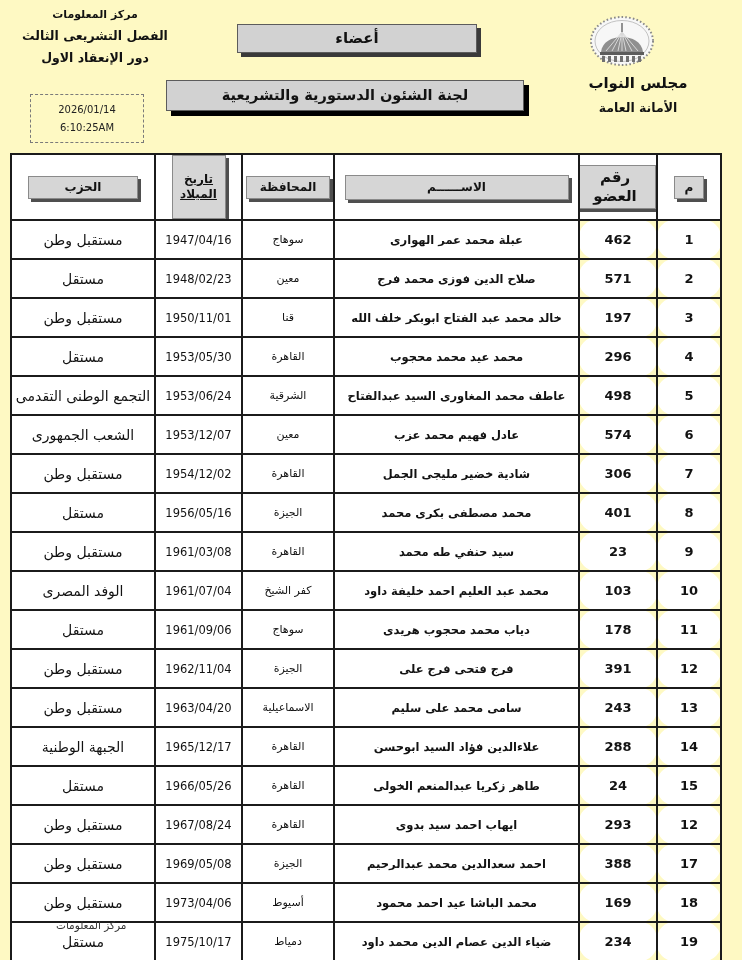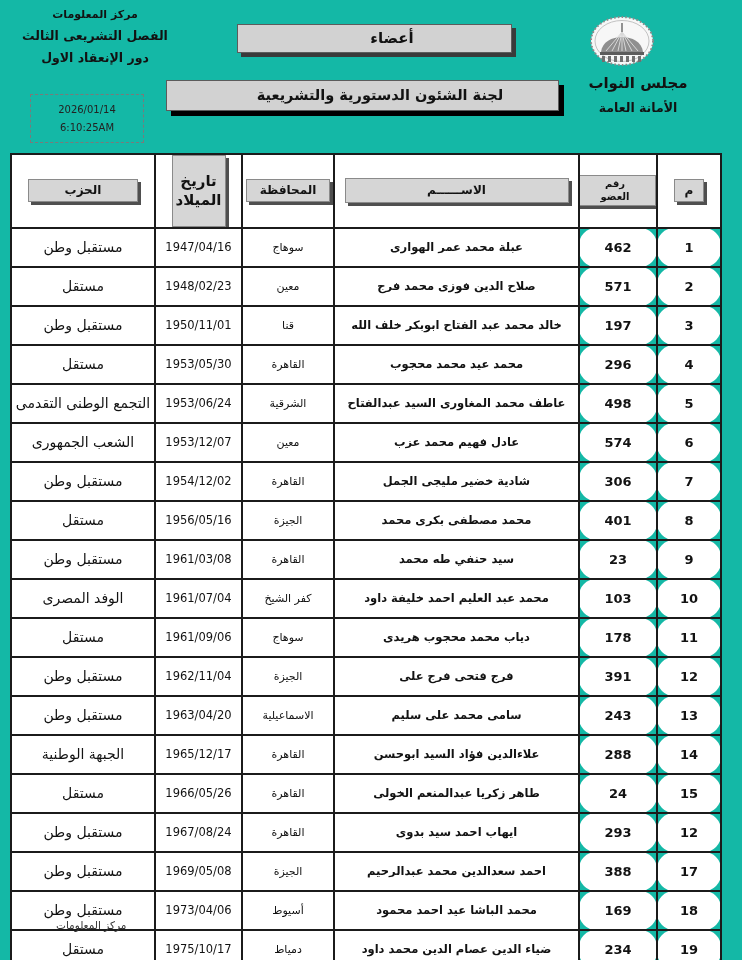--- a/index.html
+++ b/index.html
@@ -1,33 +1,33 @@
 <!DOCTYPE html>
 <html lang="ar" dir="rtl"><head>
 <meta charset="utf-8">
 <style>
   html,body{margin:0;padding:0;background:#e8e8e8;}
   .page{
-    position:relative;width:742px;height:960px;background:#14b8a6;
+    position:relative;width:742px;height:960px;background:#fef9c3;
     font-family:"DejaVu Sans",sans-serif;color:#121212;direction:rtl;
     overflow:hidden;margin:0 auto;
   }
   
   .hdr-left{position:absolute;left:14px;top:8px;width:162px;text-align:center;font-weight:bold;}
   .hl-org{font-size:11px;margin-bottom:7px;}
   .hl-line{font-size:12.5px;margin-bottom:7px;}
   .date-box{
     position:absolute;left:30px;top:94px;width:112px;
     border:1.5px dashed #7a7a7a;text-align:center;
     font-size:10px;padding:6px 0 5px 0;line-height:1.8;color:#222;
   }
   
   .title-box{
     position:absolute;background:#d2d2d2;border:1px solid #5c5c5c;
-    text-align:center;font-weight:bold;padding-left:35px;
+    text-align:center;font-weight:bold;
   }
   .title-members{left:237px;top:24px;width:238px;height:27px;line-height:27px;font-size:15px;box-shadow:4px 4px 0 #3a3a3a;}
   .title-committee{left:166px;top:80px;width:356px;height:29px;line-height:29px;font-size:14.5px;box-shadow:5px 5px 0 #000;}
   
   .emblem{position:absolute;left:588px;top:10px;}
   .hdr-right{position:absolute;left:548px;top:74px;width:180px;text-align:center;font-weight:bold;}
   .hr-country{font-size:13.5px;margin-bottom:6px;}
   .hr-council{font-size:15px;margin-bottom:8px;}
   .hr-secretariat{font-size:12.5px;}
   
@@ -40,24 +40,24 @@
     padding:0;overflow:hidden;
   }
   table.members thead th{height:50px;background:#fff;}
   table.members tbody td{height:37px;background:#fff;}
   .hbox{
     display:inline-block;background:#d6d6d6;border:1px solid #8a8a8a;
     box-shadow:3px 3px 0 #4f4f4f;font-weight:bold;font-size:12px;
     line-height:1.25;padding:3px 6px;
   }
   .hbox-seq{padding:3px 10px;}
-  .hbox-member{width:44px;padding:2px 18px;font-size:10px;}
+  .hbox-member{width:44px;padding:2px 18px;font-size:15px;}
   .hbox-name{width:218px;padding:4px 2px;}
   .hbox-gov{padding:3px 13px;}
-  .hbox-date{width:46px;padding:16px 3px;font-size:15px;}
+  .hbox-date{width:46px;padding:16px 3px;font-size:12px;text-decoration:underline;}
   .hbox-party{width:104px;padding:3px 2px;}
   td.c-seq,td.c-member{font-weight:bold;font-size:13px;border-radius:17px;}
   td.c-name{font-weight:bold;font-size:11.5px;}
   td.c-gov{font-size:11px;}
   td.c-date{font-size:11.5px;}
   td.c-party{font-size:14px;}
   
   .footer{position:absolute;left:56px;top:919px;font-size:10.5px;color:#333;}
 </style>
 </head>

